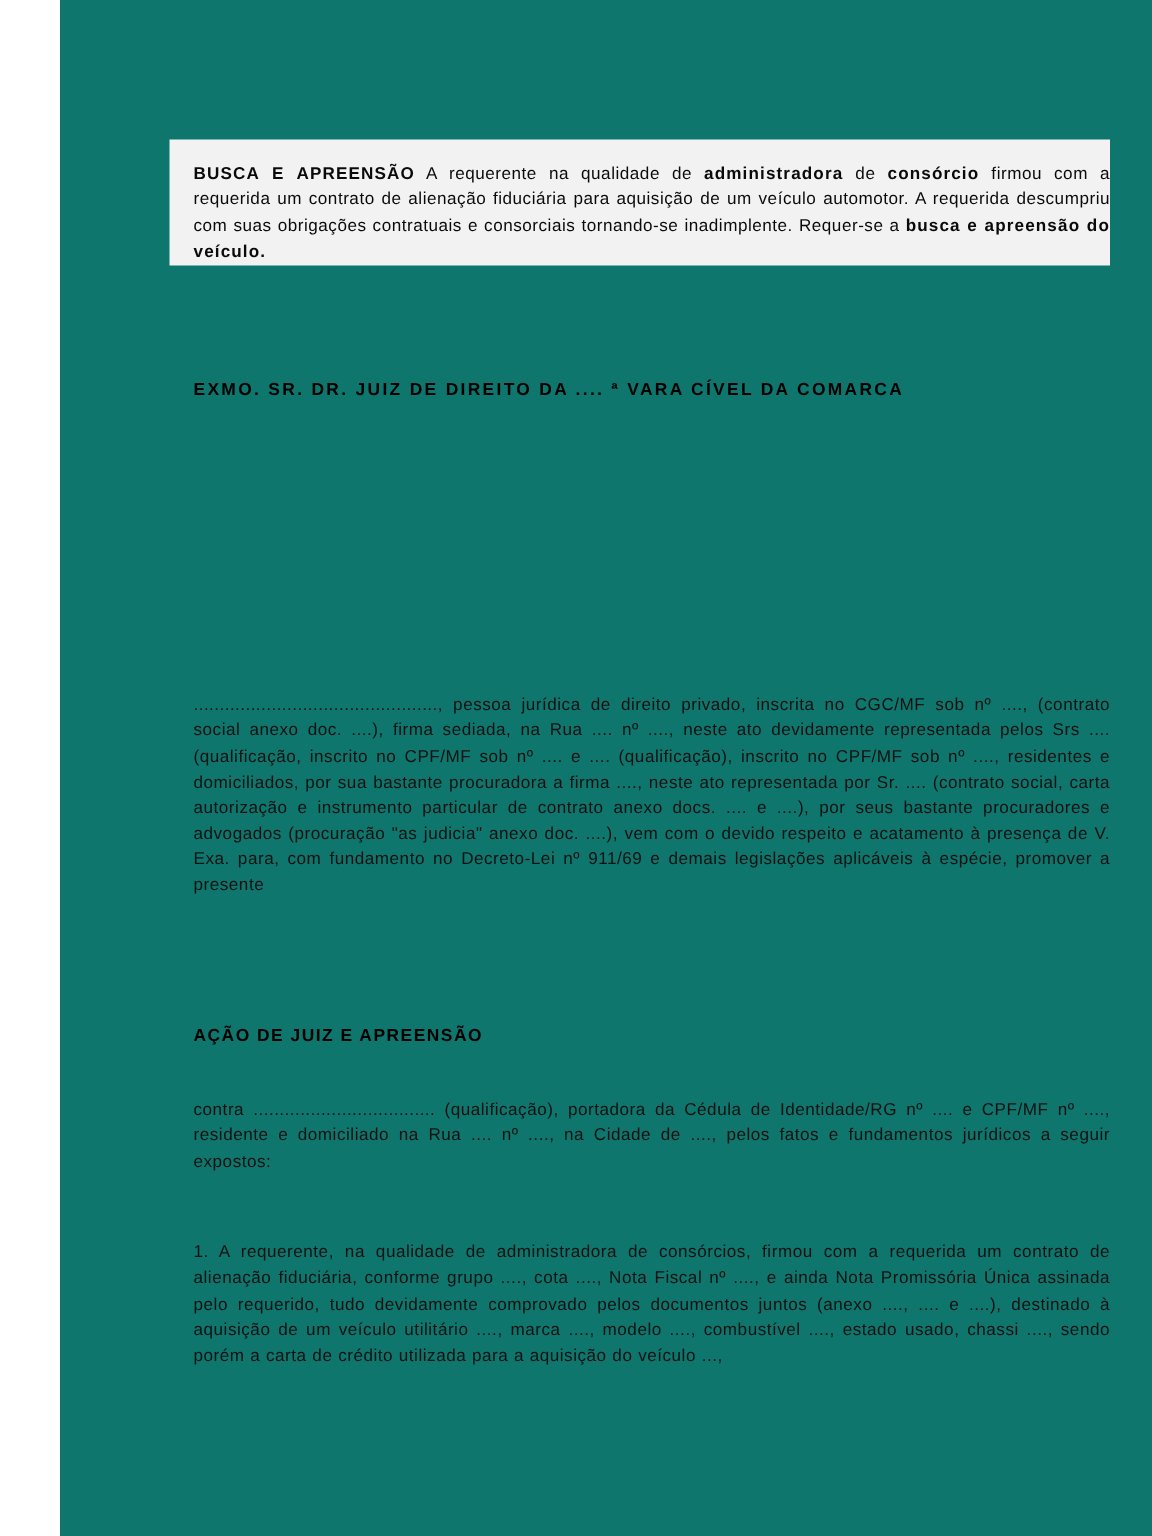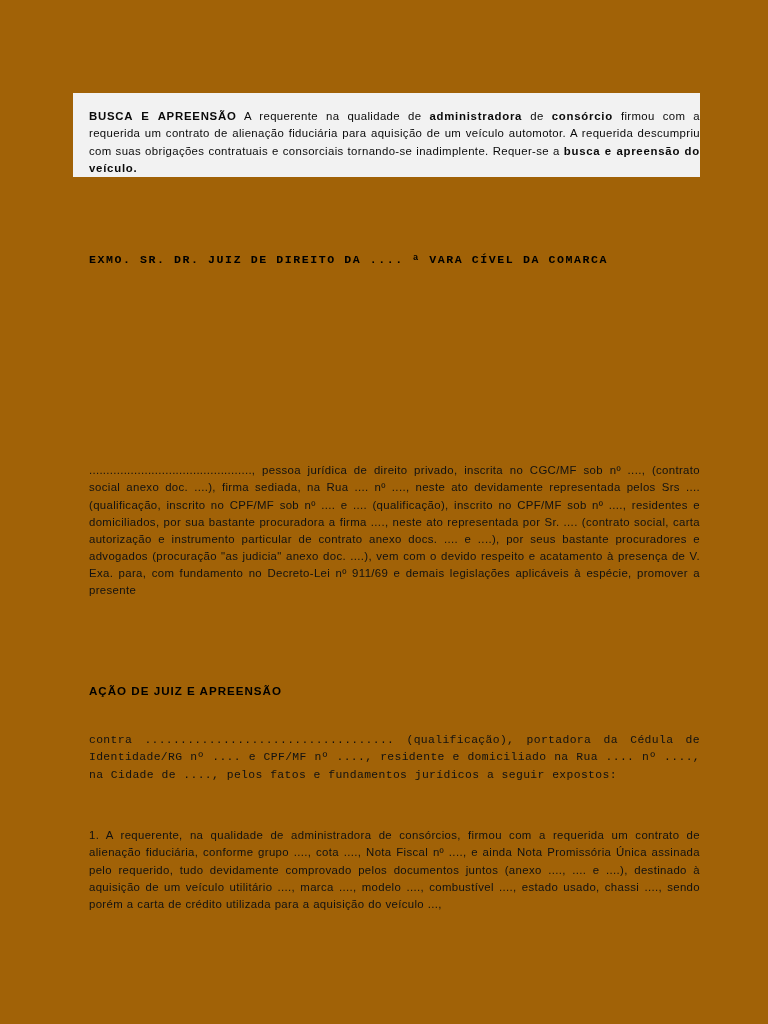--- a/index.html
+++ b/index.html
@@ -14,21 +14,22 @@
     position: relative;
     overflow: hidden;
     font-family: "Liberation Sans", "DejaVu Sans", sans-serif;
     color: #000000;
     -webkit-font-smoothing: antialiased;
   }
 
   .page {
     position: absolute;
     inset: 0;
-    background: #a16207;
+    background: #0f766e;
+    margin-left: 40px;
   }
 
   
   .summary-band {
     position: absolute;
     left: 73px;
     top: 93px;
     width: 627px;
     height: 84px;
     background: #f2f2f2;
@@ -55,21 +56,20 @@
     left: 89px;
     top: 243px;
     width: 611px;
     font-size: 11.6px;
     line-height: 17.4px;
     font-weight: bold;
     letter-spacing: 1.55px;
     text-align: justify;
     text-justify: inter-word;
     color: #000000;
-    font-family: Liberation Mono, monospace;
   }
   .court-heading .lastline { display: block; }
 
   
   .para {
     position: absolute;
     left: 89px;
     width: 611px;
     font-size: 11.4px;
     line-height: 17.1px;
@@ -77,21 +77,21 @@
     text-justify: inter-word;
     letter-spacing: 0.35px;
     word-spacing: 0.3px;
     color: #111111;
   }
   .para .dots {
     letter-spacing: 0.3px;
   }
 
   #qualification { top: 451px; }
-  #against       { top: 721px; font-family: Liberation Mono, monospace; }
+  #against       { top: 721px; }
   #item-one      { top: 816px; }
 
   
   .action-heading {
     position: absolute;
     left: 89px;
     top: 672px;
     width: 611px;
     font-size: 11.6px;
     line-height: 17.4px;

